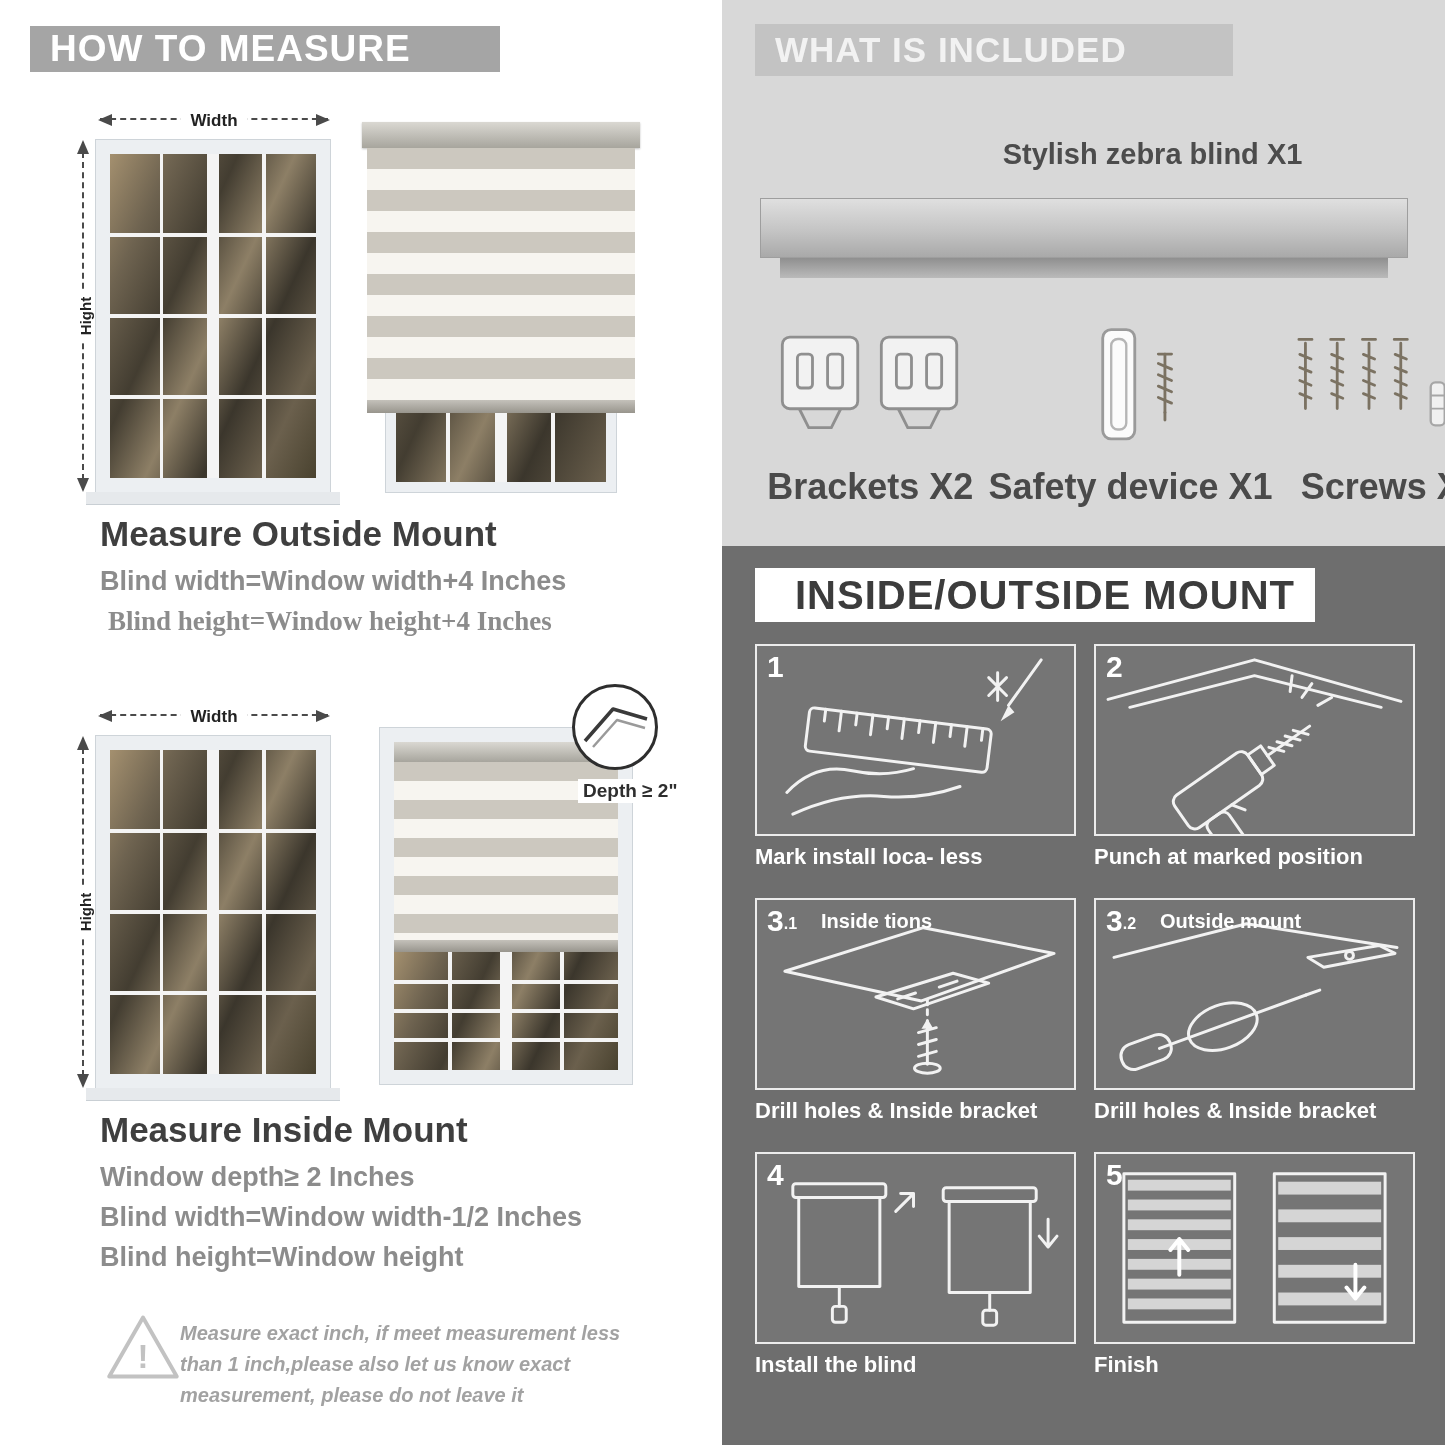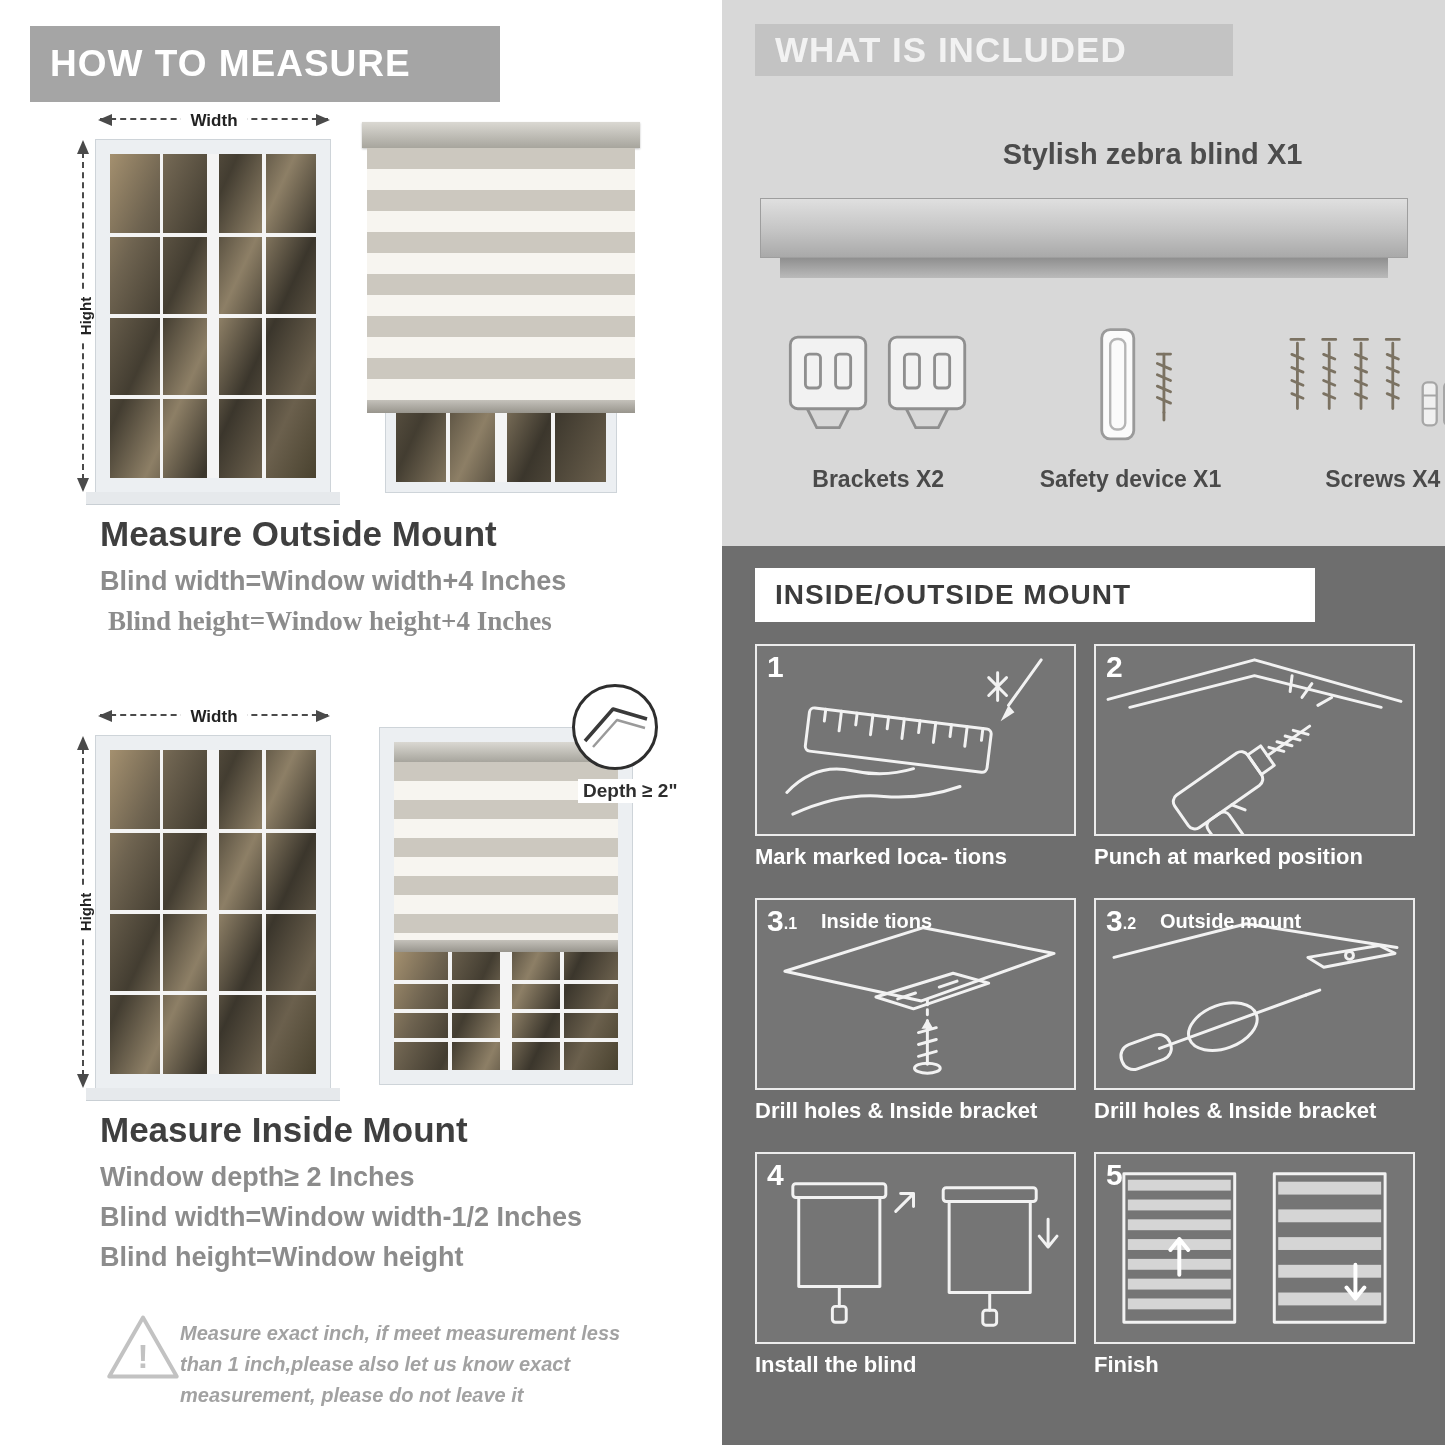--- a/index.html
+++ b/index.html
@@ -6,26 +6,26 @@
   body { background:#fff; }
   .canvas {
     position:relative; width:1445px; height:1445px; background:#fff;
     font-family:"Liberation Sans", sans-serif; overflow:hidden;
   }
   .abs { position:absolute; }
 
   
   .banner { position:absolute; display:flex; align-items:center; padding:0 20px;
             font-weight:bold; letter-spacing:1px; }
-  .banner-left { left:30px; top:26px; width:470px; height:76px; background:#a5a5a5;
+  .banner-left { left:30px; top:26px; width:470px; height:46px; background:#a5a5a5;
                  color:#ffffff; font-size:37px; }
   .banner-included { left:33px; top:24px; width:478px; height:52px; background:#c3c3c3;
                      color:#f2f2f2; font-size:35px; }
   .banner-mount { left:33px; top:22px; width:560px; height:54px; background:#ffffff;
-                  color:#3c3c3c; font-size:28px; }
+                  color:#3c3c3c; font-size:40px;justify-content:flex-end; }
 
   
   .window { position:absolute; background:#eceff2; border:14px solid #eceff2;
             box-shadow:0 0 0 1px #ced4d9; }
   .panes, .ib-under {
     position:relative; width:100%; height:100%;
     background:linear-gradient(115deg,#a4906f 0%,#6e6350 18%,#433d31 36%,#8d7f66 52%,#3b362c 68%,#6b604d 84%,#49422f 100%);
   }
   .grid-lines { position:absolute; inset:0; pointer-events:none;
     background:
@@ -91,21 +91,21 @@
   .blind-name { position:absolute; top:138px; left:0; width:100%; text-align:center;
     font-size:29px; font-weight:bold; color:#4c4c4c;margin-left:22px; }
   .headrail { position:absolute; left:38px; top:198px; width:648px; height:60px;
     background:linear-gradient(180deg,#e0e0e0 0%,#c4c4c4 55%,#a8a8a8 100%);
     box-shadow:inset 0 0 0 1px #9e9e9e; }
   .headrail-lip { position:absolute; left:58px; top:258px; width:608px; height:20px;
     background:linear-gradient(180deg,#8f8f8f,#bababa); }
   .included-items { position:absolute; left:30px; right:30px; top:312px; display:flex; }
   .inc-item { flex:1; display:flex; flex-direction:column; align-items:center; }
   .inc-icon { height:152px; display:flex; align-items:center; justify-content:center; }
-  .inc-label { font-size:23px; font-weight:bold; color:#4a4a4a; margin-top:2px; text-align:left; white-space:nowrap; }
+  .inc-label { font-size:36px; font-weight:bold; color:#4a4a4a; margin-top:2px; text-align:left; white-space:nowrap; }
 
   
   .mount-panel { position:absolute; left:722px; top:546px; width:723px; height:899px; background:#6e6e6e; }
   .steps-grid { position:absolute; left:33px; top:98px; width:660px; display:grid;
     grid-template-columns:321px 321px; column-gap:18px; row-gap:24px; }
   .step-box { position:relative; height:192px; border:2px solid #ececec; background:#757575; overflow:hidden; }
   .step-head { position:absolute; top:6px; left:10px; right:8px; display:flex;
     align-items:flex-end; z-index:2; color:#fff; font-weight:bold; }
   .step-num { font-size:30px; line-height:1; }
   .step-sub { font-size:16px; line-height:1.5; }
@@ -283,21 +283,21 @@
             <path d="M36 170 Q84 148 128 152 Q168 155 205 142"></path>
             <g transform="rotate(7 150 96)">
               <rect x="50" y="74" width="185" height="44" rx="5"></rect>
               <path d="M66 74 v12 M82 74 v20 M98 74 v12 M114 74 v20 M130 74 v12 M146 74 v20 M162 74 v12 M178 74 v20 M194 74 v12 M210 74 v20 M226 74 v12"></path>
             </g>
             <path d="M287 14 L254 60"></path>
             <path d="M254 60 l-8 16 14 -9 z" fill="#f2f2f2" stroke="none"></path>
             <path d="M234 32 l18 18 M252 32 l-18 18 M243 27 v28"></path>
           </svg>
         </div>
-        <div class="step-caption">Mark marked loca- tions</div>
+        <div class="step-caption">Mark install loca- less</div>
       </div>
 
       <div class="step">
         <div class="step-box">
           <div class="step-head">
             <span class="step-num">2</span>
           </div>
           <svg class="step-art line-art" viewBox="0 0 320 190">
             <path d="M12 54 L160 14 L308 56"></path>
             <path d="M34 62 L160 30 L288 62"></path>

